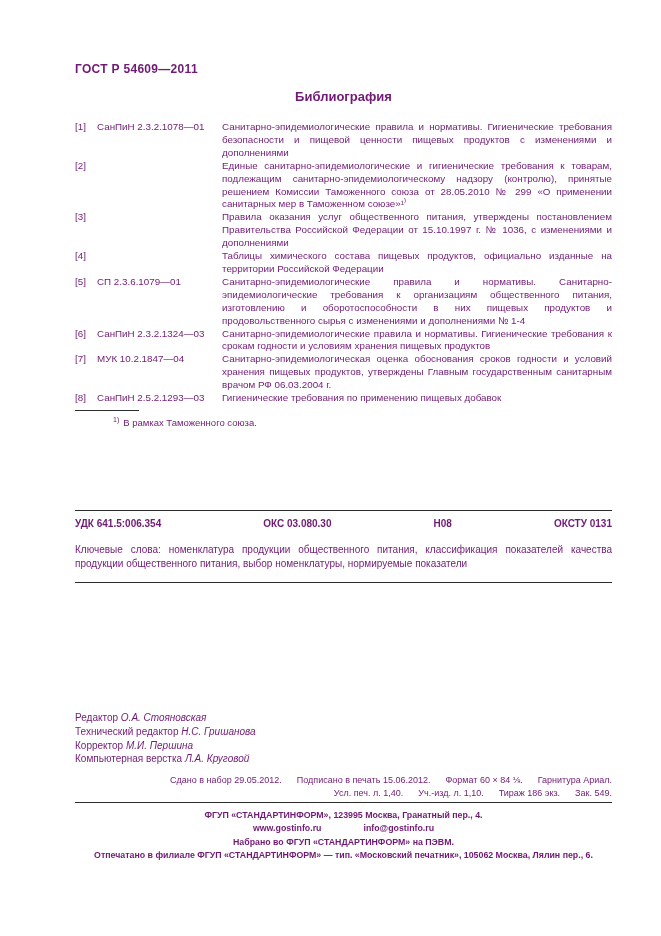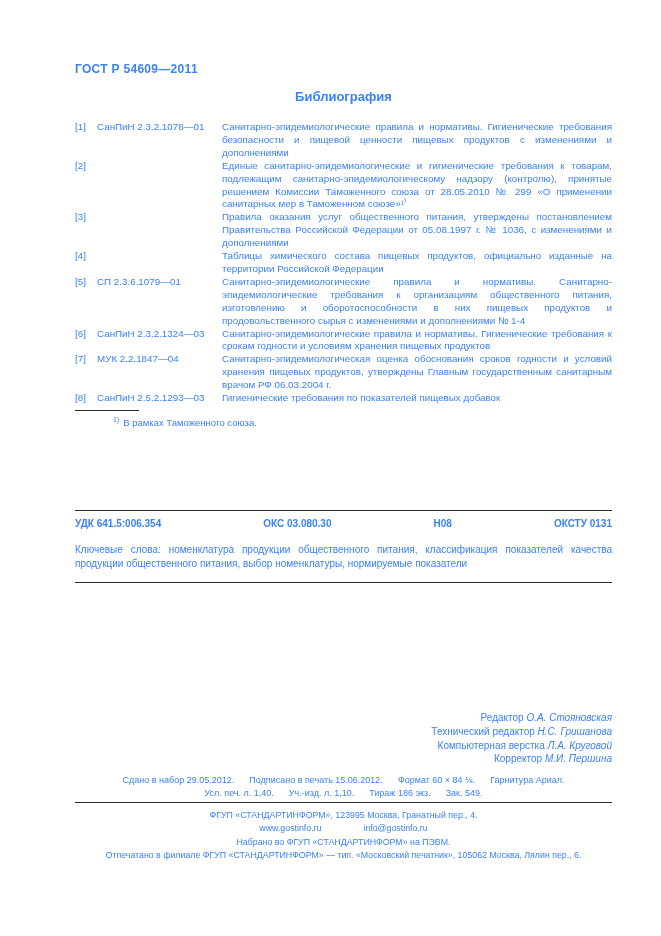--- a/index.html
+++ b/index.html
@@ -2,21 +2,21 @@
 <html><head>
 <meta charset="utf-8">
 <style>
   html, body { margin: 0; padding: 0; background: #ffffff; }
   .page {
     position: relative;
     width: 661px;
     height: 936px;
     margin: 0 auto;
     background: #ffffff;
-    color: #3b82f6;
+    color: #701a75;
     font-family: "Liberation Sans", sans-serif;
     box-sizing: border-box;
     padding: 62px 49px 0 75px;
     overflow: hidden;
   }
   .doc-number {
     font-size: 12px;
     font-weight: bold;
     letter-spacing: 0.3px;
   }
@@ -69,44 +69,45 @@
   }
   .keywords {
     margin: 14px 0 7px 0;
     font-size: 10px;
     line-height: 13.5px;
     text-align: justify;
   }
   .hr-2 { margin-top: 12px; }
   .editors {
     margin-top: 128px;
-    text-align: right;
+    text-align: left;
     font-size: 10px;
     line-height: 13.8px;
   }
   .editor-name { font-style: italic; }
   .imprint {
     margin-top: 8px;
     text-align: center;
     font-size: 9px;
     line-height: 13px;
   }
   .imprint-line {
     display: flex;
-    justify-content: center;
+    justify-content: flex-end;
     column-gap: 15px;
     flex-wrap: nowrap;
     white-space: nowrap;
   }
   .hr-3 { margin-top: 2px; }
   .footer {
     margin-top: 6px;
     text-align: center;
     font-size: 8.8px;
     line-height: 13.2px;
+    font-weight: bold;
   }
   .footer-contacts {
     display: flex;
     justify-content: center;
     column-gap: 42px;
   }
 </style>
 </head>
 <body>
 
@@ -129,21 +130,21 @@
         <span class="bib-num">[2]</span>
         <span class="bib-ref"></span>
       </div>
       <div class="bib-text">Единые санитарно-эпидемиологические и гигиенические требования к товарам, подлежащим санитарно-эпидемиологическому надзору (контролю), принятые решением Комиссии Таможенного союза от 28.05.2010 № 299 «О применении санитарных мер в Таможенном союзе»¹⁾</div>
     </div>
     <div class="bib-row">
       <div class="bib-label">
         <span class="bib-num">[3]</span>
         <span class="bib-ref"></span>
       </div>
-      <div class="bib-text">Правила оказания услуг общественного питания, утверждены постановлением Правительства Российской Федерации от 05.08.1997 г. № 1036, с изменениями и дополнениями</div>
+      <div class="bib-text">Правила оказания услуг общественного питания, утверждены постановлением Правительства Российской Федерации от 15.10.1997 г. № 1036, с изменениями и дополнениями</div>
     </div>
     <div class="bib-row">
       <div class="bib-label">
         <span class="bib-num">[4]</span>
         <span class="bib-ref"></span>
       </div>
       <div class="bib-text">Таблицы химического состава пищевых продуктов, официально изданные на территории Российской Федерации</div>
     </div>
     <div class="bib-row">
       <div class="bib-label">
@@ -155,30 +156,30 @@
     <div class="bib-row">
       <div class="bib-label">
         <span class="bib-num">[6]</span>
         <span class="bib-ref">СанПиН 2.3.2.1324—03</span>
       </div>
       <div class="bib-text">Санитарно-эпидемиологические правила и нормативы. Гигиенические требования к срокам годности и условиям хранения пищевых продуктов</div>
     </div>
     <div class="bib-row">
       <div class="bib-label">
         <span class="bib-num">[7]</span>
-        <span class="bib-ref">МУК 2.2.1847—04</span>
+        <span class="bib-ref">МУК 10.2.1847—04</span>
       </div>
       <div class="bib-text">Санитарно-эпидемиологическая оценка обоснования сроков годности и условий хранения пищевых продуктов, утверждены Главным государственным санитарным врачом РФ 06.03.2004 г.</div>
     </div>
     <div class="bib-row">
       <div class="bib-label">
         <span class="bib-num">[8]</span>
         <span class="bib-ref">СанПиН 2.5.2.1293—03</span>
       </div>
-      <div class="bib-text">Гигиенические требования по показателей пищевых добавок</div>
+      <div class="bib-text">Гигиенические требования по применению пищевых добавок</div>
     </div>
   </div>
 
   <div class="footnote">
     <div class="footnote-rule"></div>
     <div class="footnote-line">
       <span class="fn-marker">1)</span><span>В рамках Таможенного союза.</span>
     </div>
   </div>
 
@@ -198,26 +199,26 @@
   <div class="editors">
     <div>
       <span>Редактор</span>
       <span class="editor-name">О.А. Стояновская</span>
     </div>
     <div>
       <span>Технический редактор</span>
       <span class="editor-name">Н.С. Гришанова</span>
     </div>
     <div>
+      <span>Корректор</span>
+      <span class="editor-name">М.И. Першина</span>
+    </div>
+    <div>
       <span>Компьютерная верстка</span>
       <span class="editor-name">Л.А. Круговой</span>
-    </div>
-    <div>
-      <span>Корректор</span>
-      <span class="editor-name">М.И. Першина</span>
     </div>
   </div>
 
   <div class="imprint">
     <div class="imprint-line">
       <span>Сдано в набор 29.05.2012.</span>
       <span>Подписано в печать 15.06.2012.</span>
       <span>Формат 60 × 84 ⅛.</span>
       <span>Гарнитура Ариал.</span>
     </div>

